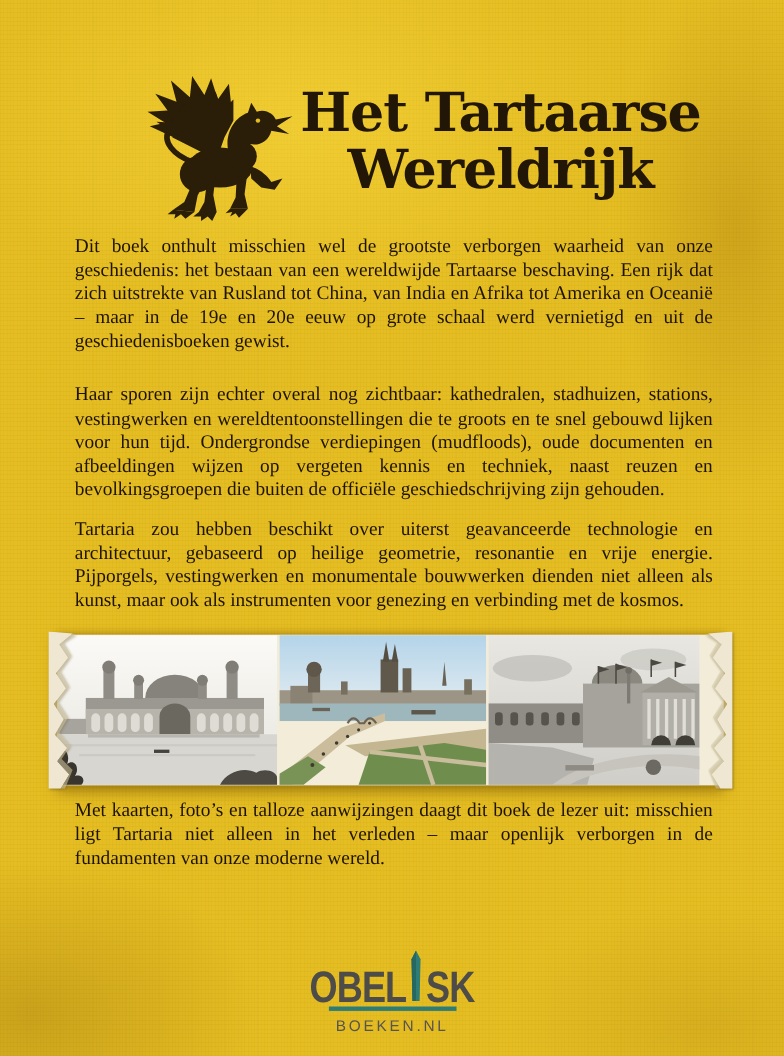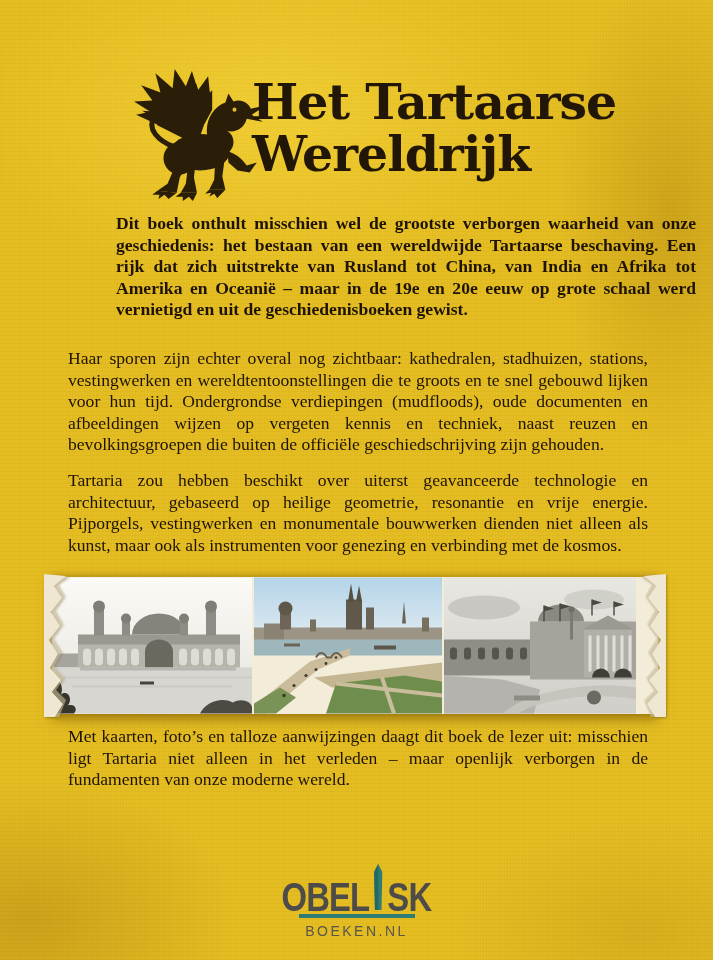--- a/index.html
+++ b/index.html
@@ -10,28 +10,28 @@
       radial-gradient(ellipse 160px 340px at 94% 22%, rgba(146,100,8,.28), rgba(146,100,8,0) 70%),
       radial-gradient(ellipse 300px 200px at 4% 96%, rgba(140,98,10,.30), rgba(140,98,10,0) 70%),
       radial-gradient(ellipse 260px 160px at 90% 97%, rgba(150,108,12,.18), rgba(150,108,12,0) 70%),
       repeating-linear-gradient(90deg, rgba(120,85,0,.035) 0 1px, rgba(255,255,255,0) 1px 3px),
       repeating-linear-gradient(0deg, rgba(120,85,0,.03) 0 1px, rgba(255,235,120,.03) 1px 4px),
       #e4bc20;
     font-family:"Liberation Serif", serif;
   }
   
   .griffin{position:absolute;left:128px;top:64px;width:142px;height:142px;}
-  .title{position:absolute;left:252px;top:74px;width:406px;
+  .title{position:absolute;left:252px;top:74px;width:406px;text-align:center;
     font-family:"DejaVu Serif", serif;font-weight:700;color:#221706;line-height:56px;}
   .title .l1{font-size:49px;letter-spacing:-1px;}
   .title .l2{font-size:49px;letter-spacing:-1px;margin-top:-4px;}
   
   .para{position:absolute;left:68px;width:580px;color:#1f1404;
     font-size:17.6px;line-height:21.6px;text-align:justify;}
-  .para.bold{font-weight:700;margin-left:48px;}
+  .para.bold{font-weight:400;}
   .p1{top:213px;}.p2{top:348px;}.p3{top:470px;}.p4{top:726px;}
   
   .photo-strip{position:absolute;left:52px;top:577px;width:606px;height:137px;
     background:#f2ecd9;display:flex;gap:2px;
     box-shadow:0 5px 12px rgba(96,66,0,.55), 0 -2px 6px rgba(96,66,0,.25);}
   .photo-strip svg.photo{display:block;height:137px;flex:0 0 auto;}
   .torn{position:absolute;top:-3px;height:143px;width:26px;z-index:3;
     filter:drop-shadow(1px 1px 1px rgba(90,70,20,.45));}
   .torn.left{left:-8px;}
   .torn.right{right:-8px;}

